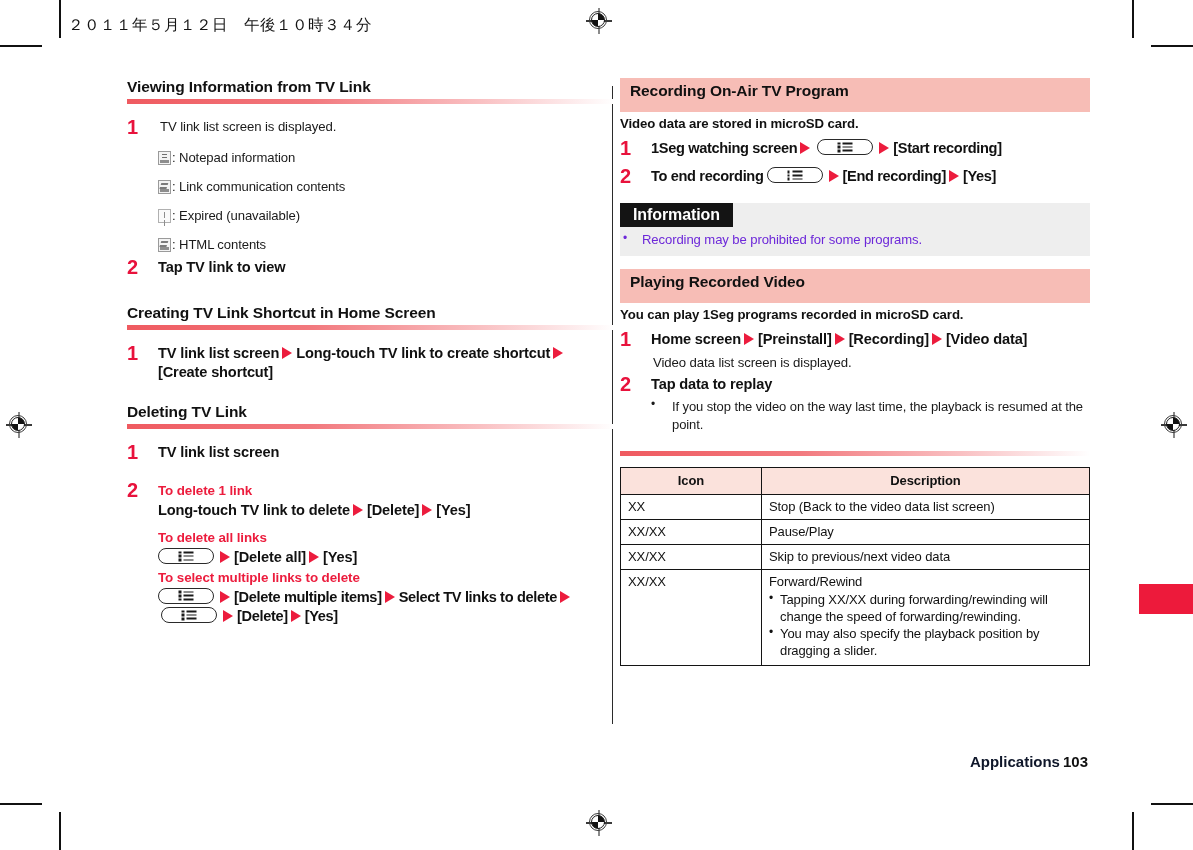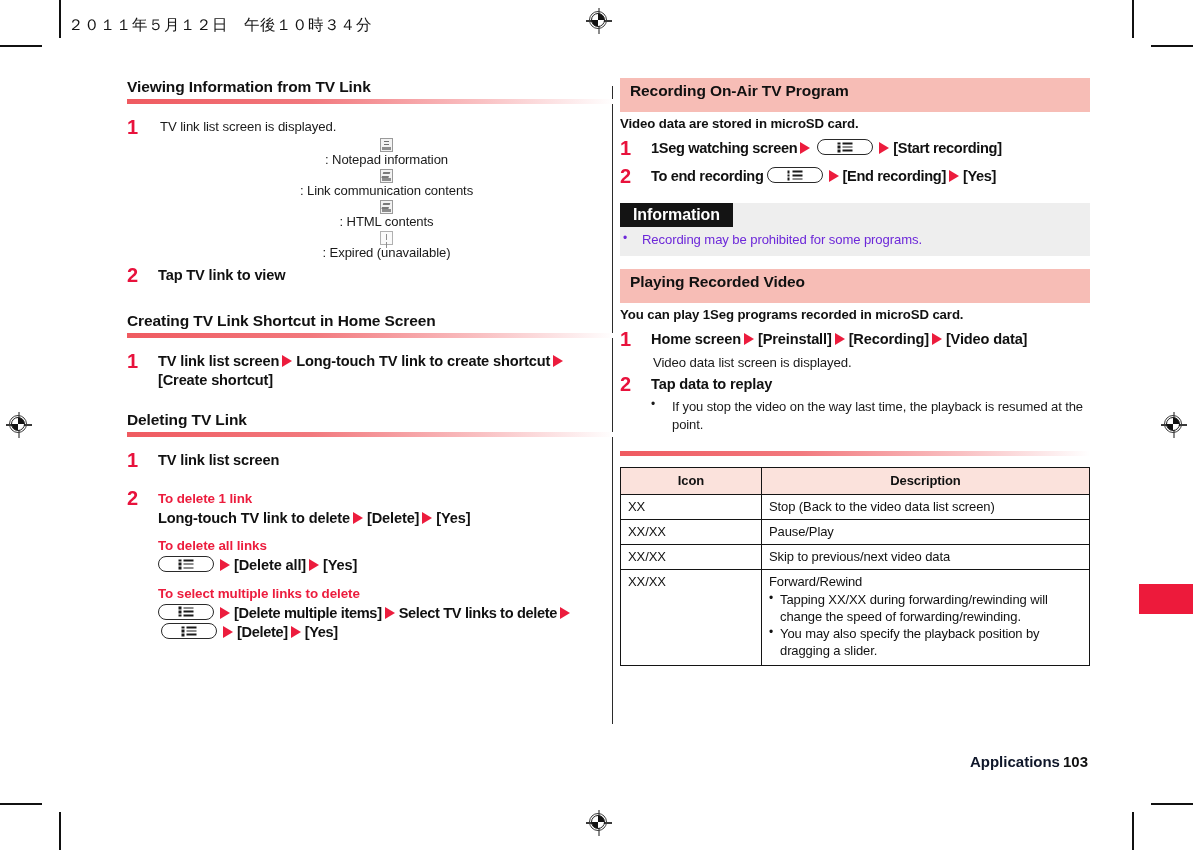--- a/index.html
+++ b/index.html
@@ -177,23 +177,22 @@
     top: -1px;
     font-size: 12px;
   }
 
   
   .legend-row {
     display: flex;
     align-items: center;
     font-size: 13.1px;
     color: #1a1a1a;
-    margin-top: 2px;
-    letter-spacing: -0.1px;
-    flex-direction: column;
+    margin-top: 14px;
+    letter-spacing: -0.1px;
   }
   .legend-row .legend-text { margin-left: 1px; }
 
   .mini-icon {
     display: inline-block;
     width: 13px;
     height: 14px;
     border: 1px solid #9a9a9a;
     background: #f3f3f3;
     box-sizing: border-box;
@@ -441,26 +440,26 @@
 
       <div class="legend-row">
         <span class="mini-icon note-ic"></span>
         <span class="legend-text">: Notepad information</span>
       </div>
       <div class="legend-row">
         <span class="mini-icon link-ic"></span>
         <span class="legend-text">: Link communication contents</span>
       </div>
       <div class="legend-row">
+        <span class="mini-icon expired-ic"></span>
+        <span class="legend-text">: Expired (unavailable)</span>
+      </div>
+      <div class="legend-row">
         <span class="mini-icon html-ic"></span>
         <span class="legend-text">: HTML contents</span>
-      </div>
-      <div class="legend-row">
-        <span class="mini-icon expired-ic"></span>
-        <span class="legend-text">: Expired (unavailable)</span>
       </div>
     </div>
 
     <div class="step" style="margin-top:6px;">
       <div class="step-num">2</div>
       <div class="step-body">Tap TV link to view</div>
     </div>
   </div>
 
   <div style="margin-top:26px;">
@@ -494,21 +493,21 @@
 
       <div class="sub-red" style="margin-top:8px;">To delete all links</div>
       <div class="step-body">
         <span class="menu-key" style="margin-left:0;"><span class="lines">
               <i></i>
               <i></i>
               <i></i>
             </span></span><span class="arrow"></span><span>[Delete all]</span><span class="arrow"></span><span>[Yes]</span>
       </div>
 
-      <div class="sub-red" style="margin-top:8px;">To select multiple links to delete</div>
+      <div class="sub-red" style="">To select multiple links to delete</div>
       <div class="step-body tight">
         <span class="menu-key" style="margin-left:0;"><span class="lines">
               <i></i>
               <i></i>
               <i></i>
             </span></span><span class="arrow"></span><span>[Delete multiple items]</span><span class="arrow"></span><span>Select TV links to delete</span><span class="arrow"></span><span class="menu-key"><span class="lines">
               <i></i>
               <i></i>
               <i></i>
             </span></span><span class="arrow"></span><span>[Delete]</span><span class="arrow"></span><span>[Yes]</span>

